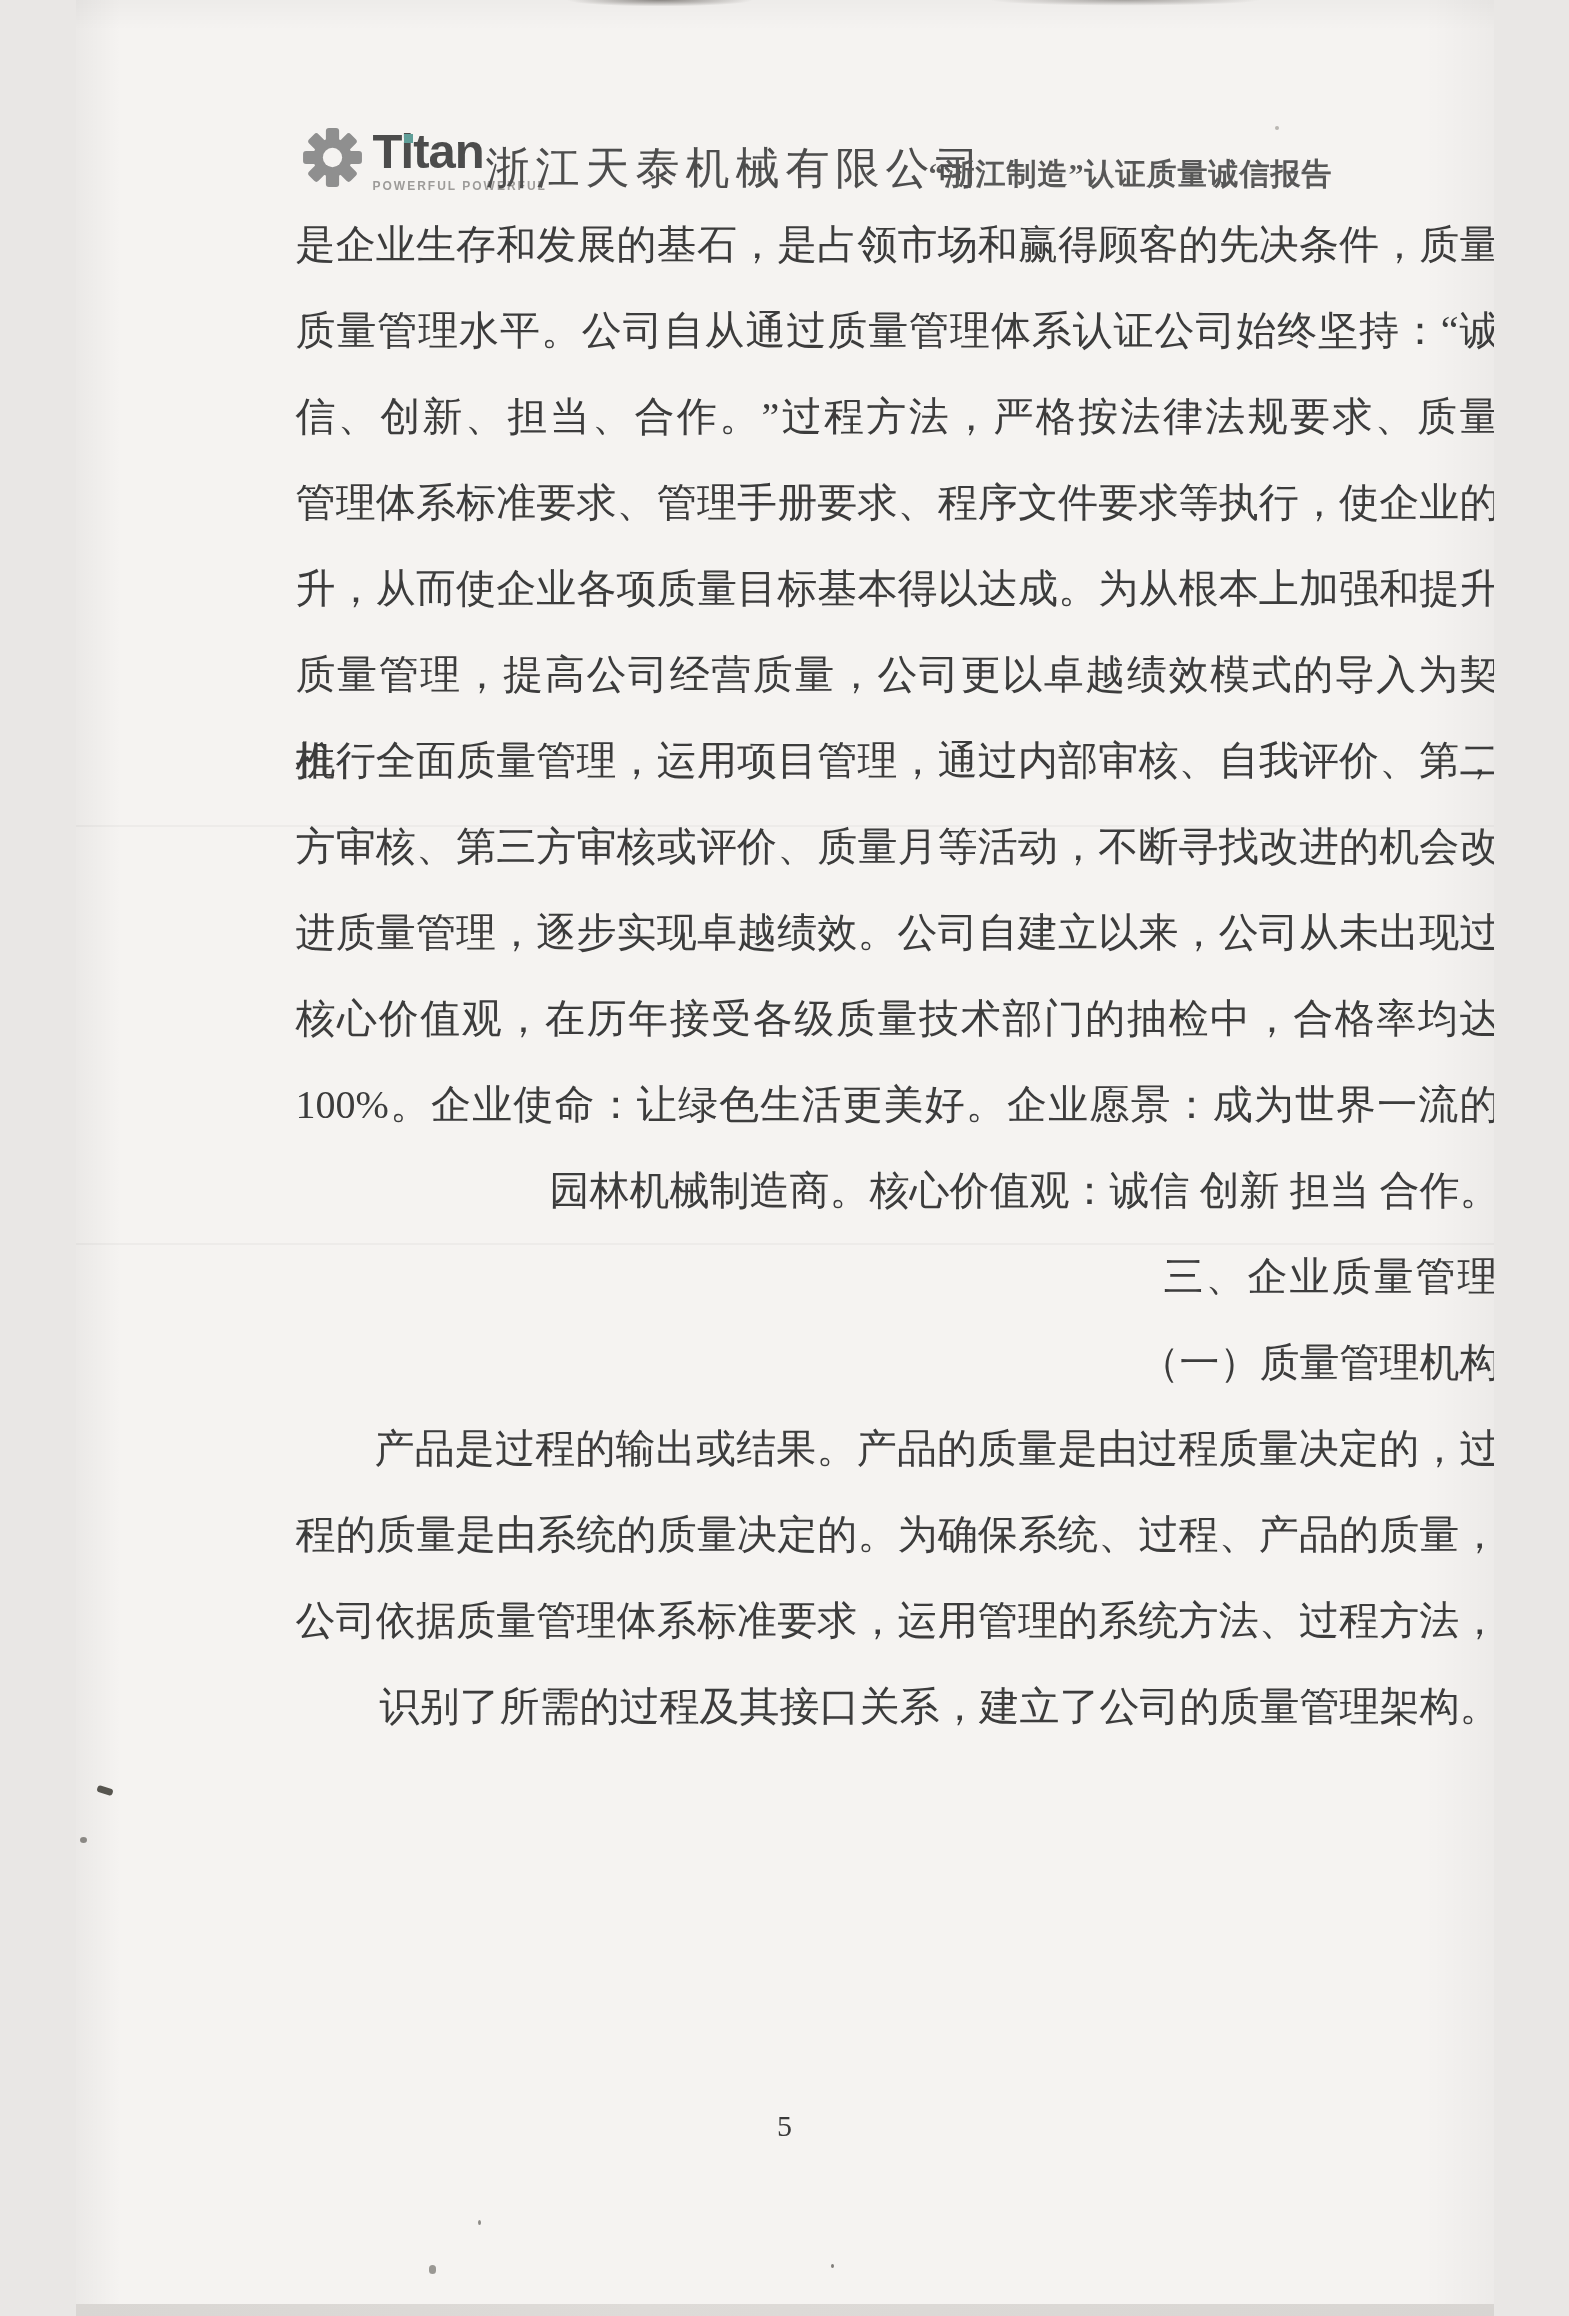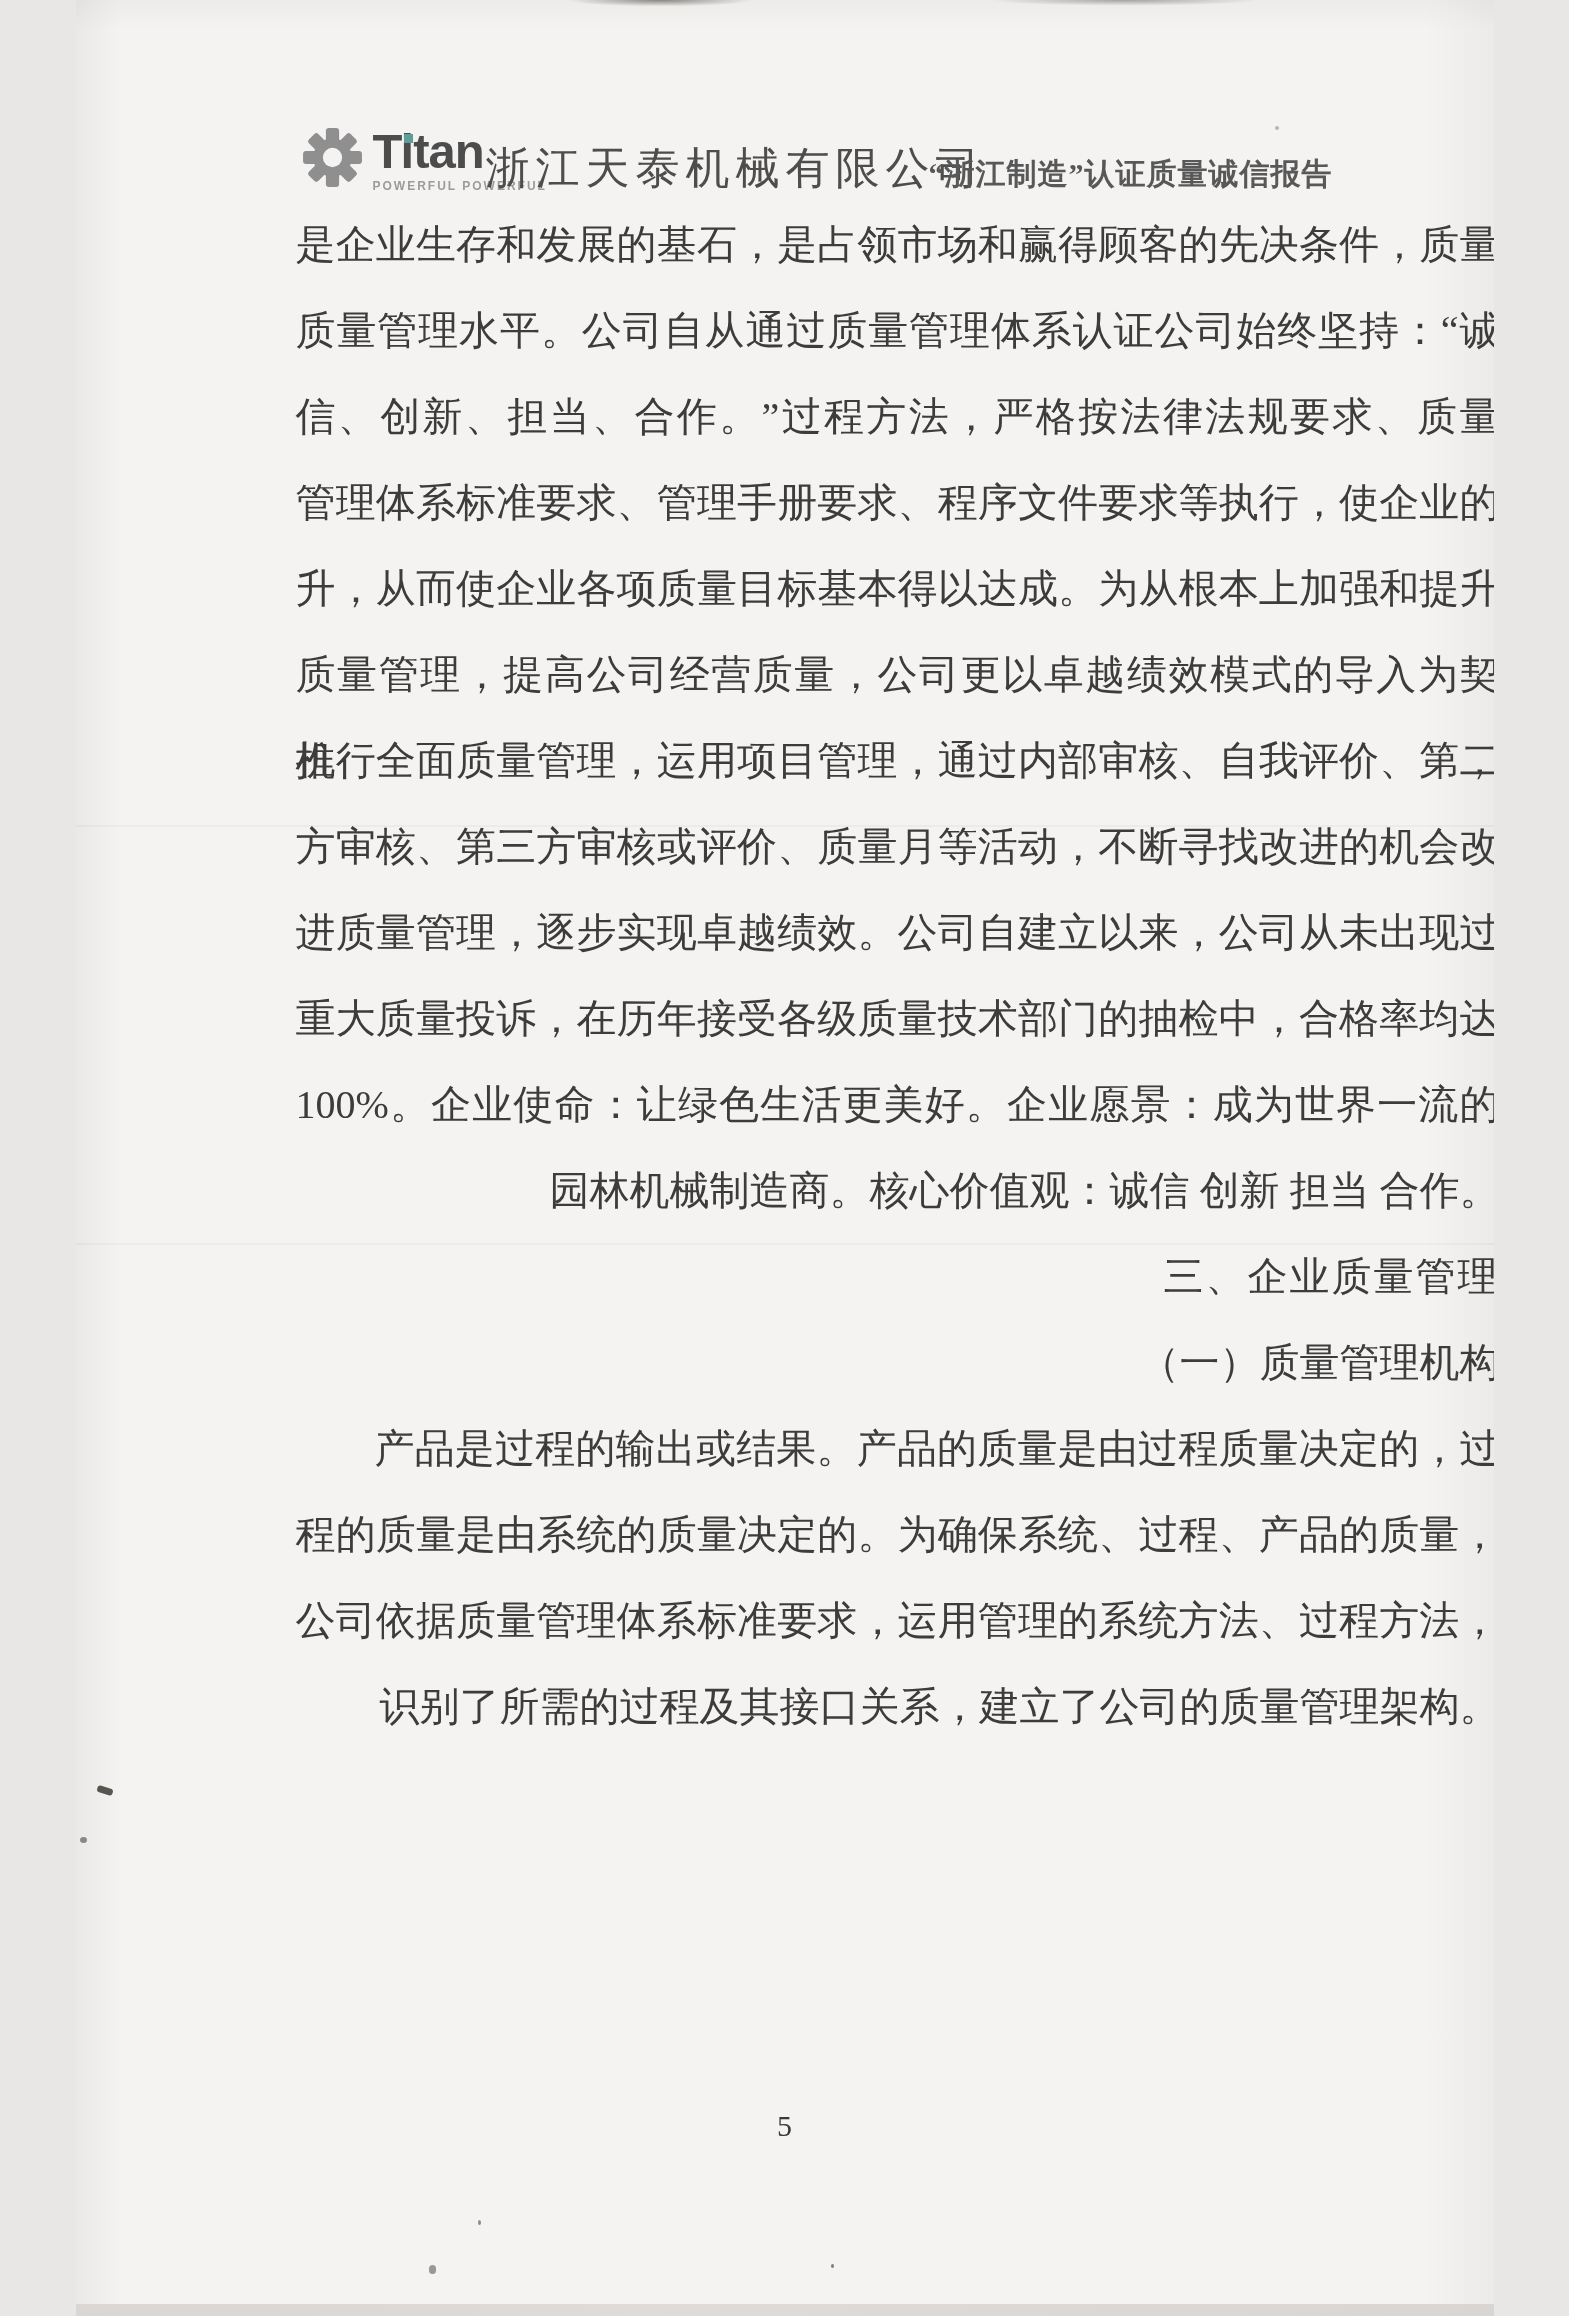--- a/index.html
+++ b/index.html
@@ -115,21 +115,21 @@
   <main class="content">
     <div class="line j">是企业生存和发展的基石，是占领市场和赢得顾客的先决条件，质量</div>
     <div class="line j">质量管理水平。公司自从通过质量管理体系认证公司始终坚持：“诚</div>
     <div class="line j">信、创新、担当、合作。”过程方法，严格按法律法规要求、质量</div>
     <div class="line j">管理体系标准要求、管理手册要求、程序文件要求等执行，使企业的</div>
     <div class="line j">升，从而使企业各项质量目标基本得以达成。为从根本上加强和提升</div>
     <div class="line j">质量管理，提高公司经营质量，公司更以卓越绩效模式的导入为契机，</div>
     <div class="line j">推行全面质量管理，运用项目管理，通过内部审核、自我评价、第二</div>
     <div class="line j">方审核、第三方审核或评价、质量月等活动，不断寻找改进的机会改</div>
     <div class="line j">进质量管理，逐步实现卓越绩效。公司自建立以来，公司从未出现过</div>
-    <div class="line j">重大质量投诉，在历年接受各级质量技术部门的抽检中，合格率均达</div>
+    <div class="line j">核心价值观，在历年接受各级质量技术部门的抽检中，合格率均达</div>
     <div class="line j">100%。企业使命：让绿色生活更美好。企业愿景：成为世界一流的</div>
     <div class="line">园林机械制造商。核心价值观：诚信 创新 担当 合作。</div>
 
     <div class="line heading">三、企业质量管理</div>
     <div class="line">（一）质量管理机构</div>
 
     <div class="line j indent">产品是过程的输出或结果。产品的质量是由过程质量决定的，过</div>
     <div class="line j">程的质量是由系统的质量决定的。为确保系统、过程、产品的质量，</div>
     <div class="line j">公司依据质量管理体系标准要求，运用管理的系统方法、过程方法，</div>
     <div class="line">识别了所需的过程及其接口关系，建立了公司的质量管理架构。</div>

